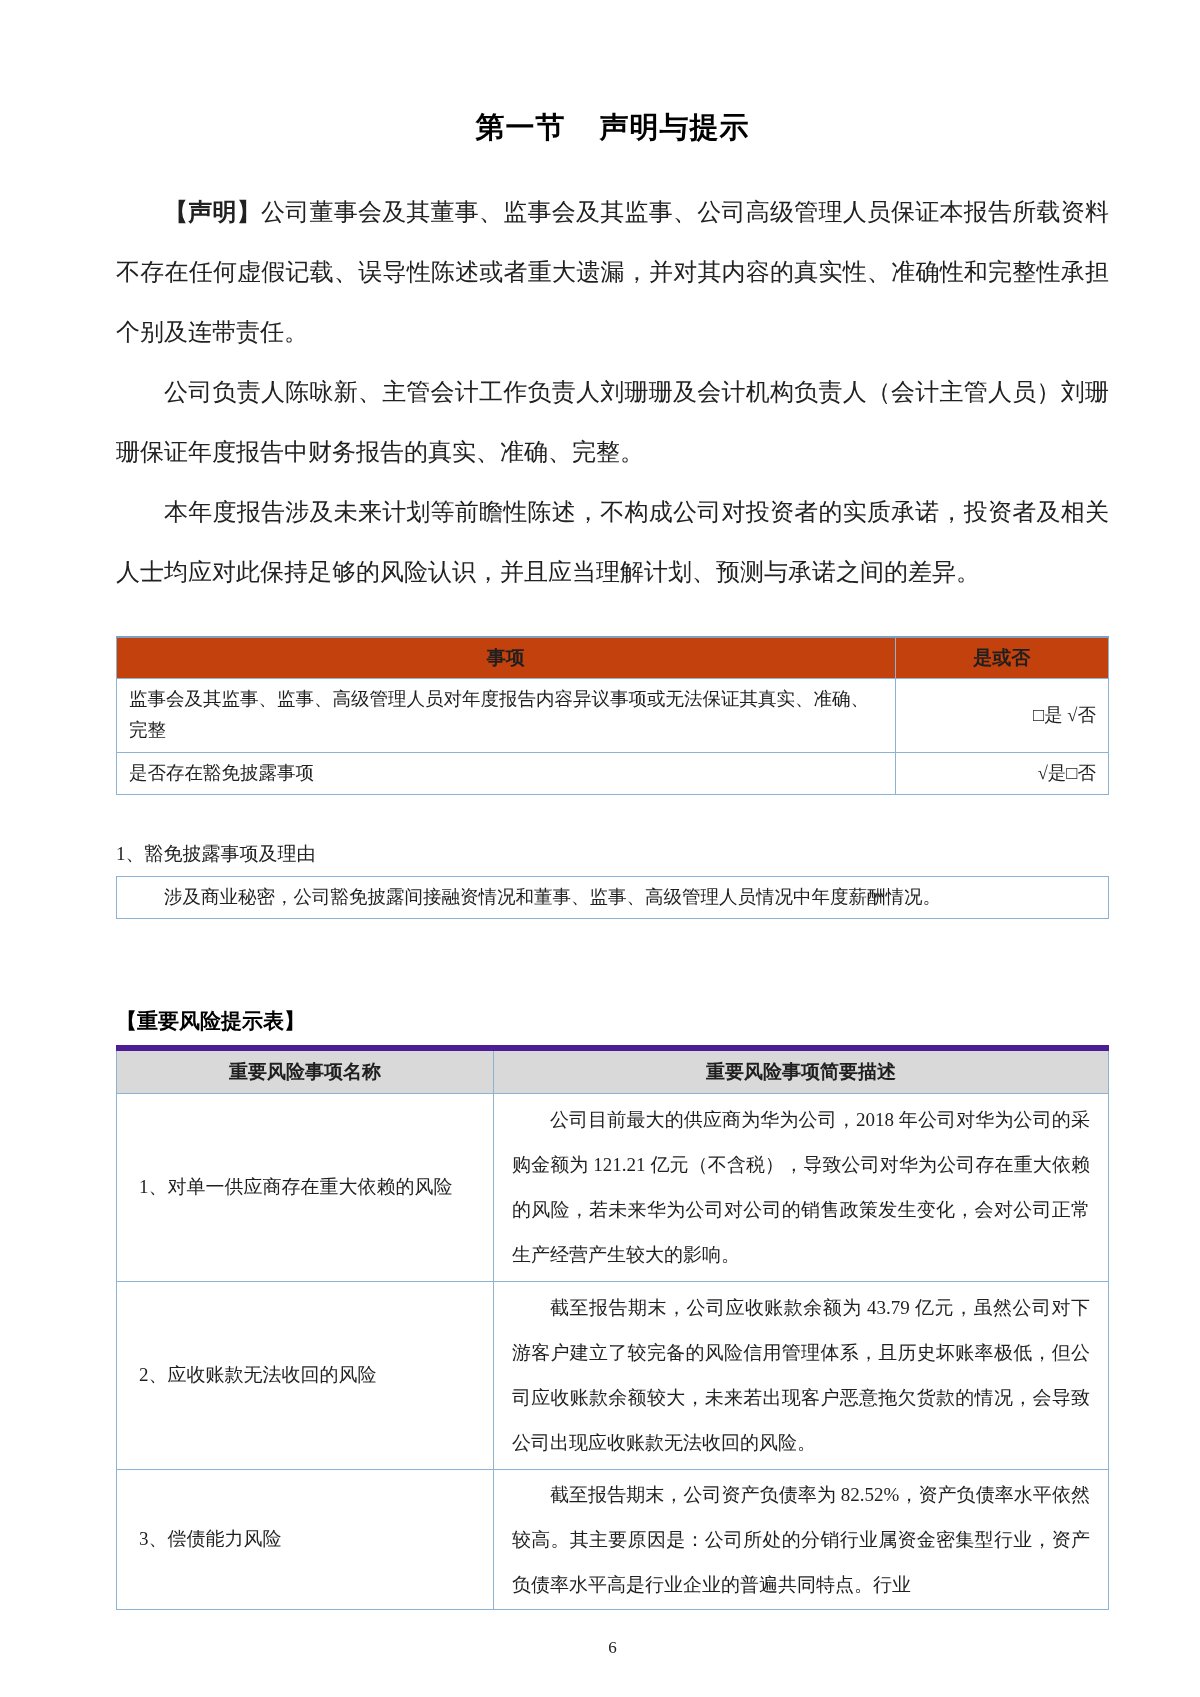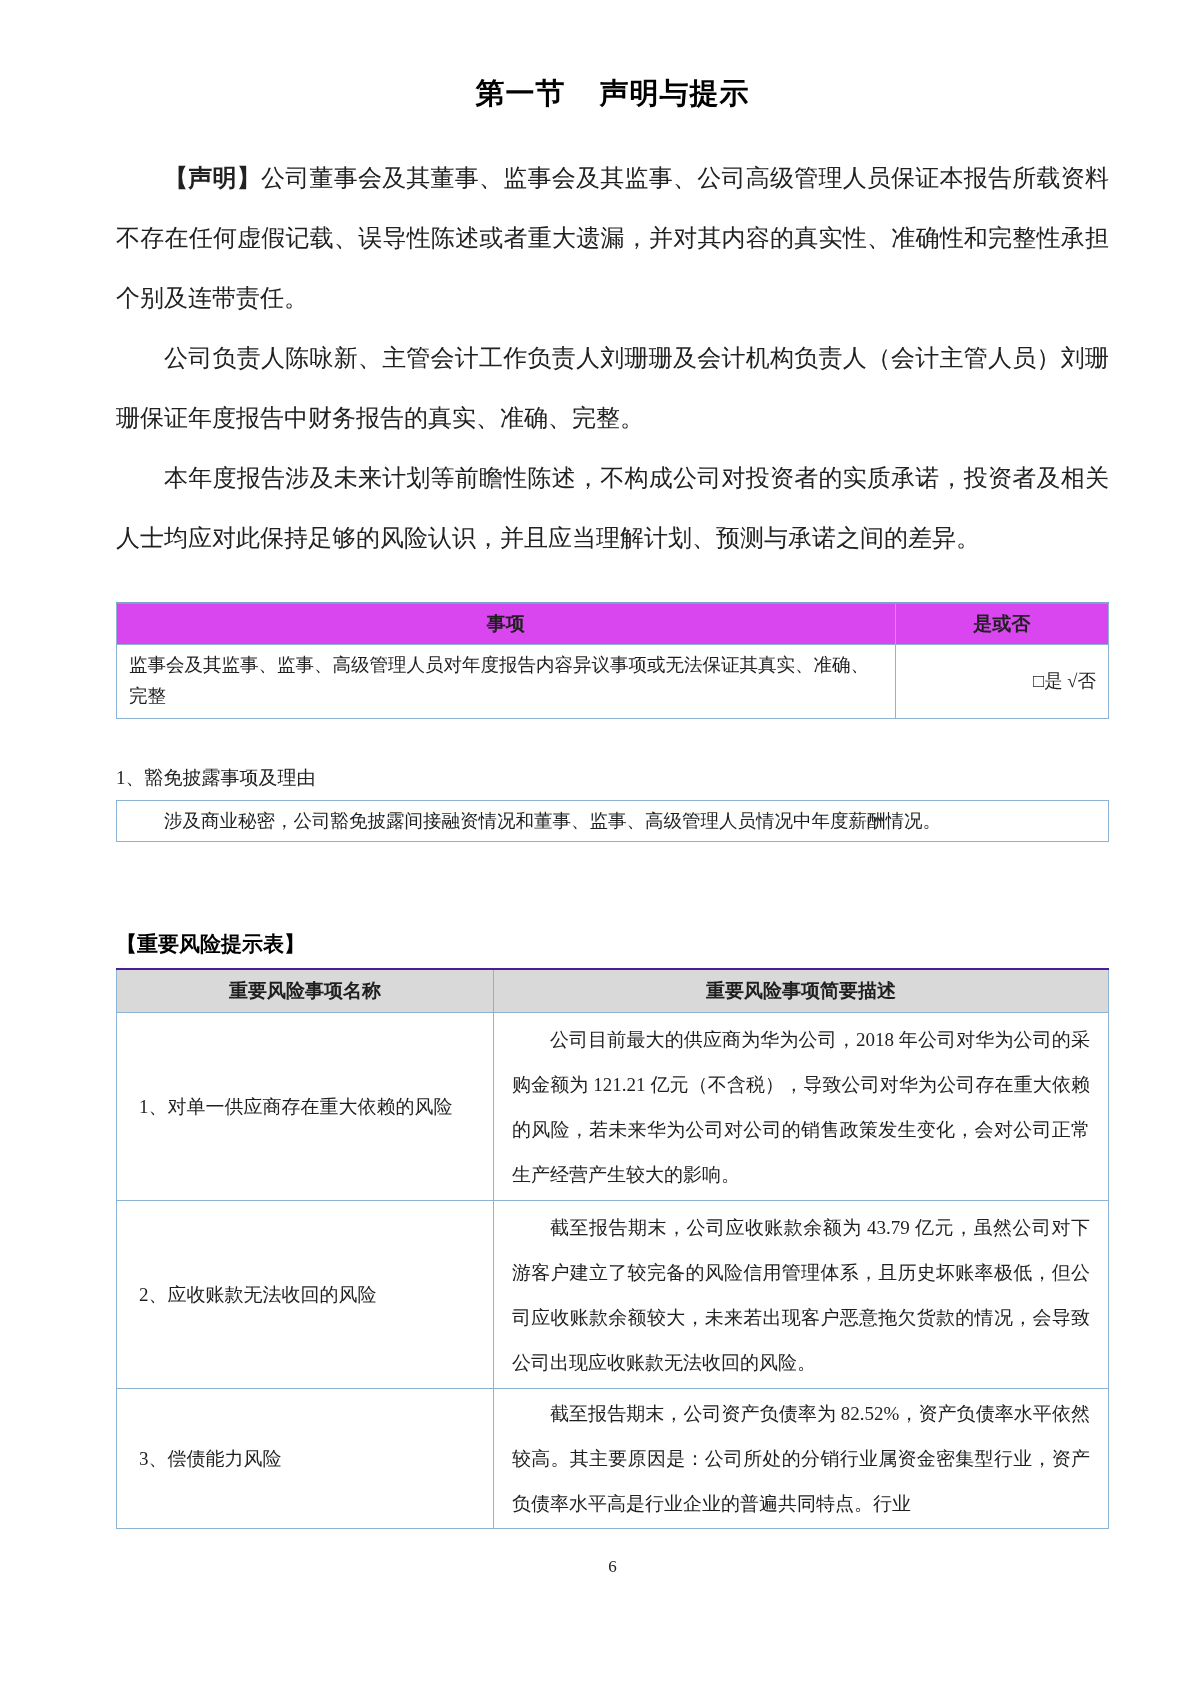--- a/index.html
+++ b/index.html
@@ -8,21 +8,21 @@
     width: 1200px;
     height: 1697px;
     overflow: hidden;
     font-family: "Liberation Serif", "DejaVu Serif", serif;
     color: #1f1f1f;
     position: relative;
   }
   .content {
     margin-left: 116px;
     width: 993px;
-    padding-top: 74px;
+    padding-top: 108px;
   }
   .doc-title {
     text-align: center;
     font-family: "Liberation Sans", "DejaVu Sans", sans-serif;
     font-weight: bold;
     font-size: 29px;
     color: #000000;
     margin-bottom: 34px;
     letter-spacing: 1px;
   }
@@ -33,21 +33,21 @@
     text-indent: 2em;
     text-align: justify;
     color: #212121;
   }
   .bold { font-weight: bold; }
 
   table { border-collapse: collapse; width: 100%; }
   .matters-table { margin-top: 34px; border-top: 2px solid #7ba3c8; }
   .matters-table th, .matters-table td { border: 1px solid #8cb2d4; }
   .matters-table th {
-    background: #d946ef;
+    background: #c2410c;
     font-size: 19px;
     font-weight: bold;
     padding: 7px 6px;
     text-align: center;
   }
   .matters-table td {
     font-size: 18.5px;
     line-height: 1.7;
     padding: 5px 12px;
     text-align: left;
@@ -72,21 +72,21 @@
     text-align: justify;
   }
 
   .risk-heading {
     margin-top: 88px;
     font-size: 21px;
     font-weight: bold;
     color: #000000;
     font-family: Liberation Serif, serif;
   }
-  .risk-table { margin-top: 10px; border-top: 2px solid #4c1d95; }
+  .risk-table { margin-top: 10px; border-top: 6px solid #4c1d95; }
   .risk-table th, .risk-table td { border: 1px solid #8cb2d4; }
   .risk-table th {
     background: #d9d9d9;
     font-size: 19px;
     font-weight: bold;
     padding: 8px 6px;
     text-align: center;
   }
   .risk-table td { vertical-align: middle; }
   .col-risk-name { width: 38%; }
@@ -138,20 +138,24 @@
       <tr>
         <th>事项</th>
         <th>是或否</th>
       </tr>
     </thead>
     <tbody>
       <tr>
         <td>监事会及其监事、监事、高级管理人员对年度报告内容异议事项或无法保证其真实、准确、完整</td>
         <td class="answer">□是 √否</td>
       </tr>
+      <tr>
+        <td>是否存在豁免披露事项</td>
+        <td class="answer">√是□否</td>
+      </tr>
     </tbody>
   </table>
 
   <div class="exemption-heading">1、豁免披露事项及理由</div>
   <div class="exemption-box">涉及商业秘密，公司豁免披露间接融资情况和董事、监事、高级管理人员情况中年度薪酬情况。</div>
 
   <div class="risk-heading">【重要风险提示表】</div>
 
   <table class="risk-table">
     <colgroup>

